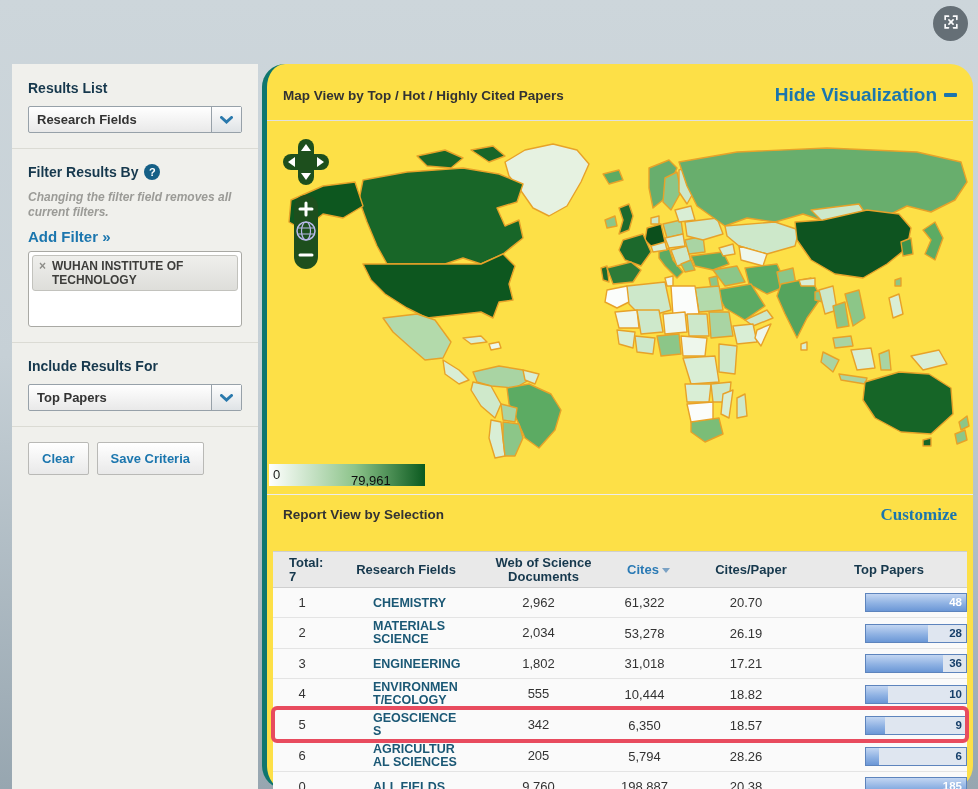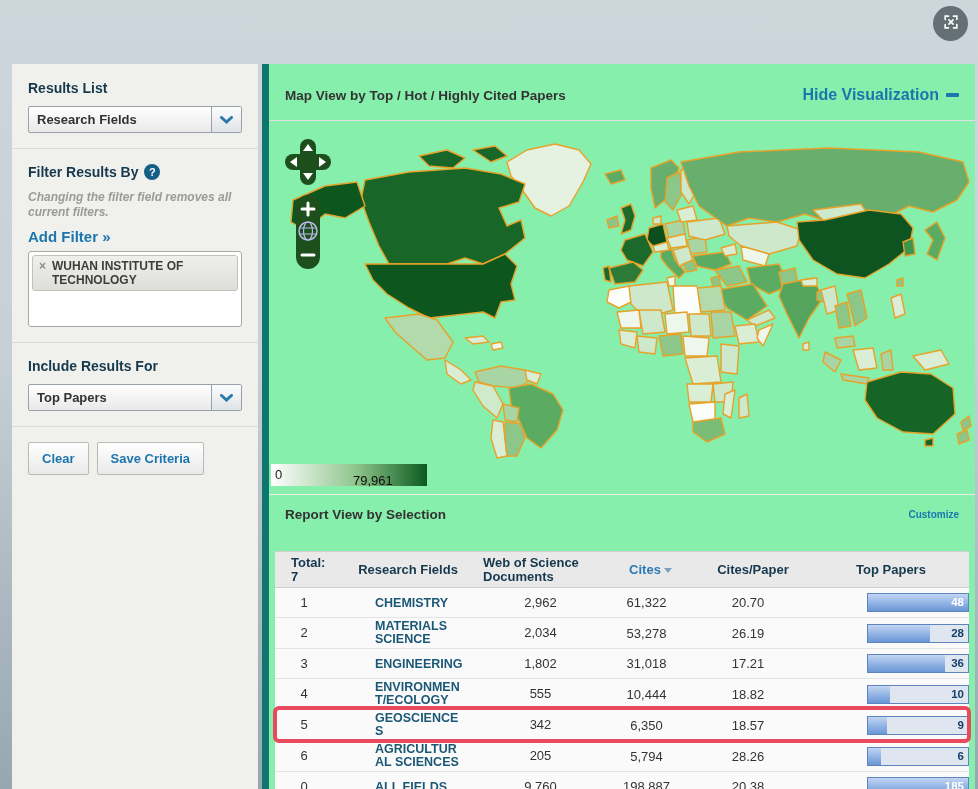--- a/index.html
+++ b/index.html
@@ -10,21 +10,21 @@
   
   .topbar { position:relative; height:64px; padding:4px 0 0 10px; }
   .topbar h1 { font-size:25px; font-weight:bold; color:#2e3133; letter-spacing:.2px; }
   .expand-btn { position:absolute; top:6px; right:10px; width:35px; height:35px;
     border-radius:50%; background:#5d676e; border:none; cursor:pointer;
     display:flex; align-items:center; justify-content:center; opacity:.92; }
 
   
   .content { display:flex; height:725px; padding:0 10px 0 12px; gap:4px; }
   .sidebar { width:246px; background:#f0f0ec; padding:16px; flex-shrink:0; }
-  .main { flex:1; background:#86efac; position:relative; border-left:7px solid #0f766e; }
+  .main { flex:1; background:#fde047; position:relative; border-left:5px solid #0f766e;border-radius:23px; }
 
   
   .sb-h { font-size:14px; font-weight:bold; color:#16384d; margin-bottom:10px; display:flex; align-items:center; gap:6px;}
   .divider { border:none; border-top:1px solid #dbdbd4; margin:15px -16px; }
   .dropdown { display:flex; height:27px; border:1px solid #97a1a9; border-radius:2px;
     background:linear-gradient(#ffffff,#e9e9e9); align-items:stretch; cursor:pointer; }
   .dropdown .dd-label { flex:1; font-size:13px; font-weight:bold; color:#333;
     display:flex; align-items:center; padding-left:8px; }
   .dropdown .dd-arrow { width:30px; border-left:1px solid #97a1a9;
     background:linear-gradient(#fdfdfd,#dfe3e6); display:flex; align-items:center; justify-content:center; }
@@ -36,41 +36,41 @@
   .chip { background:linear-gradient(#efefec,#dededa); border:1px solid #c2c2bd; border-radius:3px;
     padding:3px 6px; display:flex; gap:6px; font-size:12px; font-weight:bold; color:#3d3d3b; line-height:14px; }
   .chip .x { color:#8d8d89; font-weight:bold; cursor:pointer; }
   .btn-row { display:flex; gap:8px; }
   .btn { background:linear-gradient(#ffffff,#e9e9e9); border:1px solid #b9b9b6; border-radius:2px;
     color:#1b76ae; font-weight:bold; font-size:13px; padding:8px 13px; cursor:pointer; }
 
   
   .viz-header { height:56px; display:flex; justify-content:space-between; align-items:center; padding:6px 16px 0 16px; }
   .viz-title { font-size:13.5px; font-weight:bold; color:#333; }
-  .hide-link { font-size:16px; font-weight:bold; color:#1b76ae; text-decoration:none; display:flex; align-items:center; gap:7px;}
+  .hide-link { font-size:19px; font-weight:bold; color:#1b76ae; text-decoration:none; display:flex; align-items:center; gap:7px;}
   .hide-link .dash { width:13px; height:4px; background:#1b76ae; border-radius:1px; }
   .map-area { position:relative; border-top:1px solid #e0e0e0; height:374px; overflow:hidden; }
   .map-svg { display:block; }
   .map-controls { position:absolute; left:16px; top:18px; }
   .legend { position:absolute; left:2px; bottom:8px; width:156px; height:22px;
     background:linear-gradient(90deg,#ffffff 0%,#8dc48b 55%,#0b5a1f 100%); }
   .legend .lmin { position:absolute; left:4px; top:3px; font-size:13px; color:#1a1a1a; }
   .legend .lmax { position:absolute; left:82px; top:9px; font-size:13px; color:#0d0d0d; }
 
   
   .report-header { height:40px; display:flex; justify-content:space-between; align-items:center;
     padding:0 16px; border-top:1px solid #ececec; }
   .report-title { font-size:13.5px; font-weight:bold; color:#333; }
-  .customize { font-size:10px; font-weight:bold; color:#1b76ae; text-decoration:none; }
+  .customize { font-size:17px; font-weight:bold; color:#1b76ae; text-decoration:none;font-family:Liberation Serif, serif; }
   .tbl { margin:17px 6px; position:relative; }
   .hrow { display:flex; align-items:center; background:#e9e9e9; border-top:1px solid #cfcfcf;
     border-bottom:1px solid #cfcfcf; height:37px; font-size:13px; font-weight:bold; color:#16384d; }
   .c-rank { width:58px; padding-left:16px; line-height:14px; }
   .c-field { width:150px; text-align:center; line-height:14px; }
-  .c-docs { width:125px; line-height:14px; }
+  .c-docs { width:125px; text-align:center; line-height:14px; }
   .c-cites { width:85px; text-align:center; }
   .c-cpp { width:120px; text-align:center; }
   .c-bar { flex:1; text-align:center; }
   .sort-link { color:#2a7ab5; cursor:pointer; }
   .sort-arrow { display:inline-block; width:0; height:0; border-left:4px solid transparent;
     border-right:4px solid transparent; border-top:5px solid #7ba2c4; margin-left:3px; vertical-align:middle;}
   .row { display:flex; align-items:center; min-height:30px; padding:2px 0;
     background:#fafafa; border-bottom:1px solid #e4e4e4; font-size:13px; color:#333; }
   .row .c-rank { text-align:center; padding-left:0; width:58px; color:#333; }
   .row .c-field { text-align:left; padding-left:14px; width:150px; }

